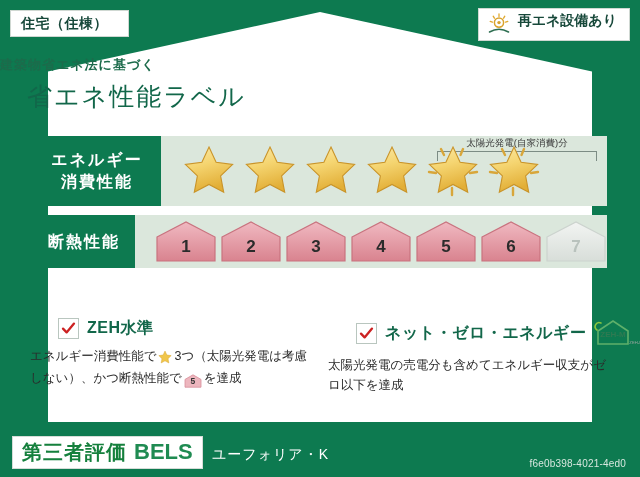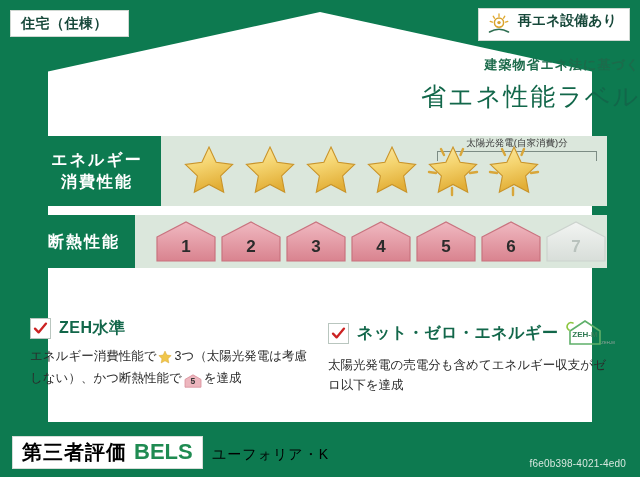--- a/index.html
+++ b/index.html
@@ -32,21 +32,21 @@
     position:absolute;right:10px;top:8px;
     background:#fff;border:1px solid #cfd8d2;
     padding:4px 12px 5px 8px;
     display:flex;align-items:flex-start;gap:7px;
     font-size:14px;font-weight:bold;color:#17483a;
     white-space:nowrap;line-height:1;
   }
   .sun-icon{width:24px;height:22px;display:block;}
   
   .title-wrap{
-    position:absolute;left:0;right:0;top:56px;text-align:right;
+    position:absolute;left:0;right:0;top:56px;text-align:left;
   }
   .title-sub{
     font-size:13px;font-weight:bold;color:#1c6b4b;letter-spacing:1px;
     margin-bottom:6px;
   }
   .title-main{
     font-size:25px;font-weight:normal;color:#12674a;letter-spacing:2px;padding-left:27px;
   }
   
   .rows{position:absolute;left:33px;top:136px;width:574px;}
@@ -90,21 +90,21 @@
     position:relative;z-index:2;font-size:17px;font-weight:bold;color:#2b2b2b;
     padding-bottom:7px;
   }
   .house-chip.off span{color:#b9c2bd;}
   
   .statements{
     position:absolute;left:30px;top:318px;width:580px;
     display:flex;gap:18px;
   }
   .stmt{width:282px;}
-  .stmt-head{display:flex;align-items:center;gap:8px;}
+  .stmt-head{display:flex;align-items:center;gap:8px;margin-left:28px;}
   .chk{
     width:19px;height:19px;border:1px solid #b9c6bf;background:#fff;
     display:flex;align-items:center;justify-content:center;flex:none;
   }
   .chk svg{width:15px;height:15px;display:block;}
   .stmt-title{
     font-size:16px;font-weight:bold;color:#12674a;letter-spacing:.5px;
     white-space:nowrap;
   }
   .zehm-logo{width:52px;height:30px;display:block;flex:none;margin-left:-2px;}
@@ -122,25 +122,25 @@
     position:relative;z-index:2;display:block;text-align:center;
     font-size:8.5px;color:#333;line-height:15px;font-weight:bold;
   }
   
   .footer{position:absolute;left:0;right:0;bottom:0;height:50px;}
   .bels-badge{
     position:absolute;left:12px;bottom:8px;background:#fff;
     border:1px solid #d6ddd8;padding:4px 9px 5px 9px;
     display:flex;align-items:center;gap:7px;line-height:1;
   }
-  .bels-jp{font-size:20px;font-weight:bold;color:#000000;letter-spacing:1px;}
+  .bels-jp{font-size:20px;font-weight:bold;color:#15803d;letter-spacing:1px;}
   .bels-en{font-size:22px;font-weight:bold;color:#1f8b52;letter-spacing:0px;}
   .bldg-name{
     position:absolute;left:212px;bottom:13px;
-    font-size:14px;color:#000000;letter-spacing:1px;white-space:nowrap;
+    font-size:14px;color:#ffffff;letter-spacing:1px;white-space:nowrap;
   }
   .eval-wrap{position:absolute;right:14px;bottom:8px;text-align:right;color:#fff;}
   .eval-date{font-size:14px;font-weight:bold;letter-spacing:.3px;line-height:1.2;}
   .eval-id{font-size:10px;color:#d7e7de;margin-top:2px;letter-spacing:.2px;}
 </style>
 </head>
 <body>
 
 <div id="label-root">
 

